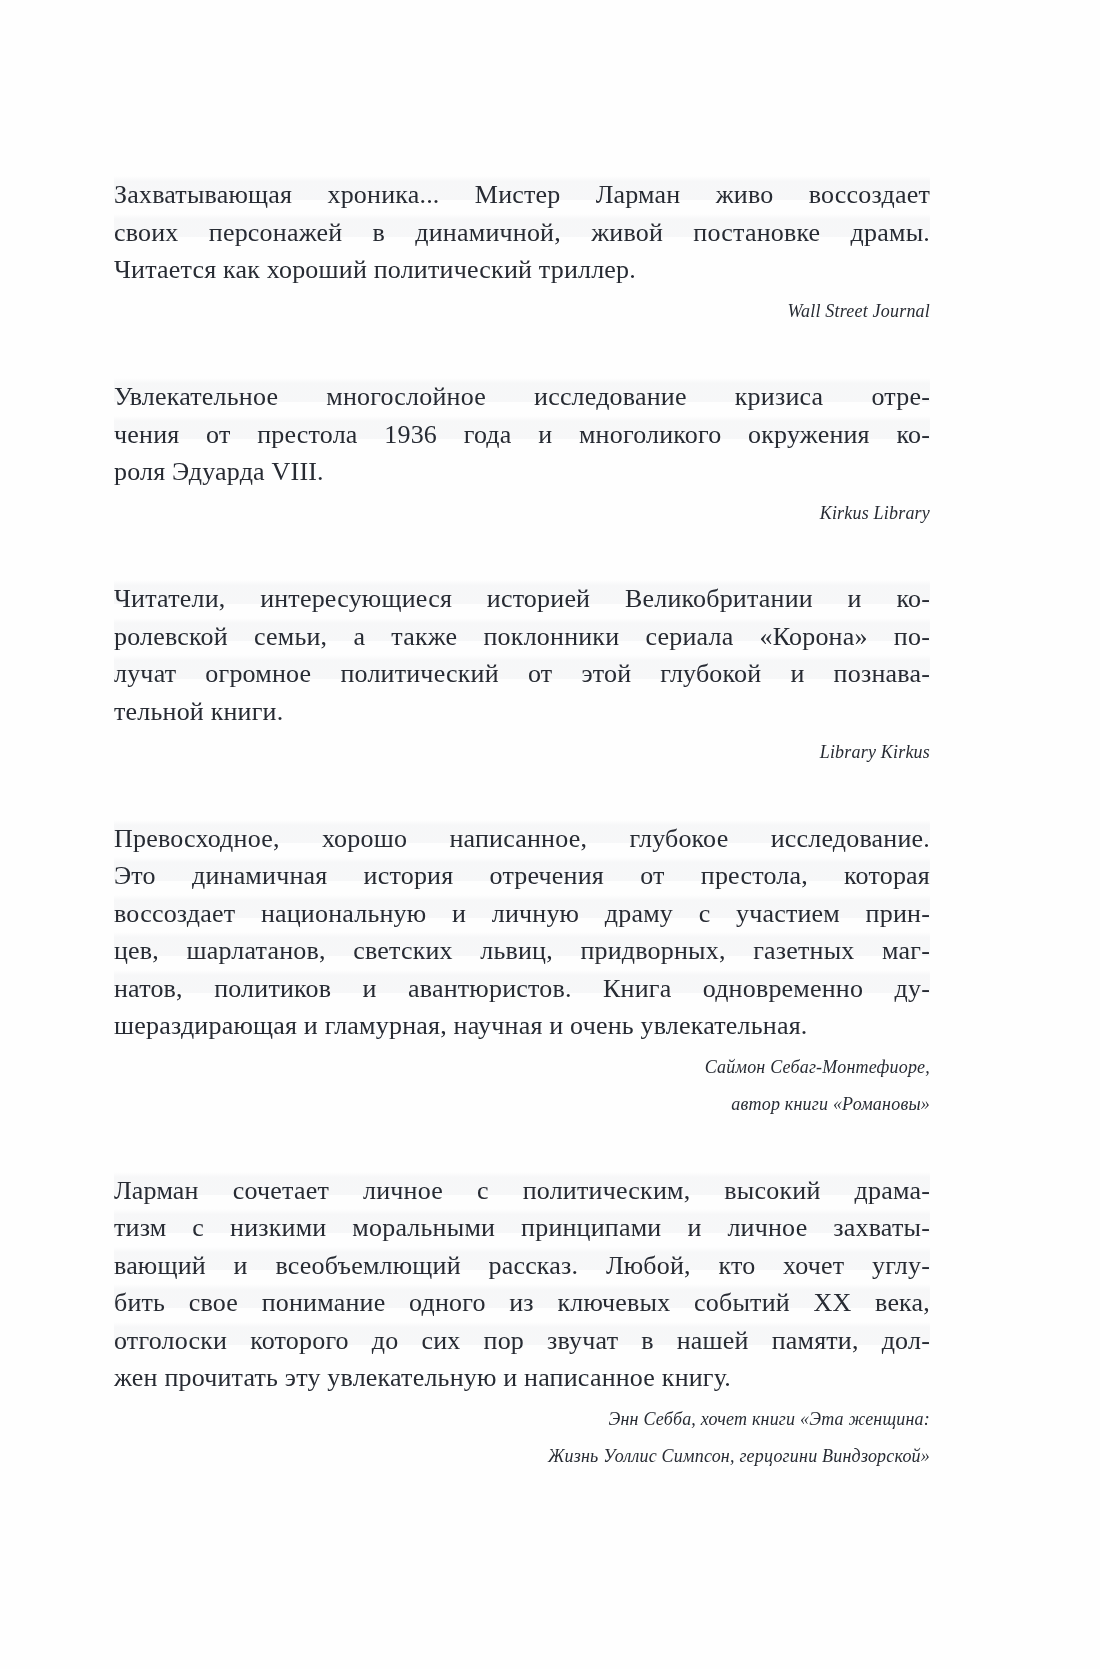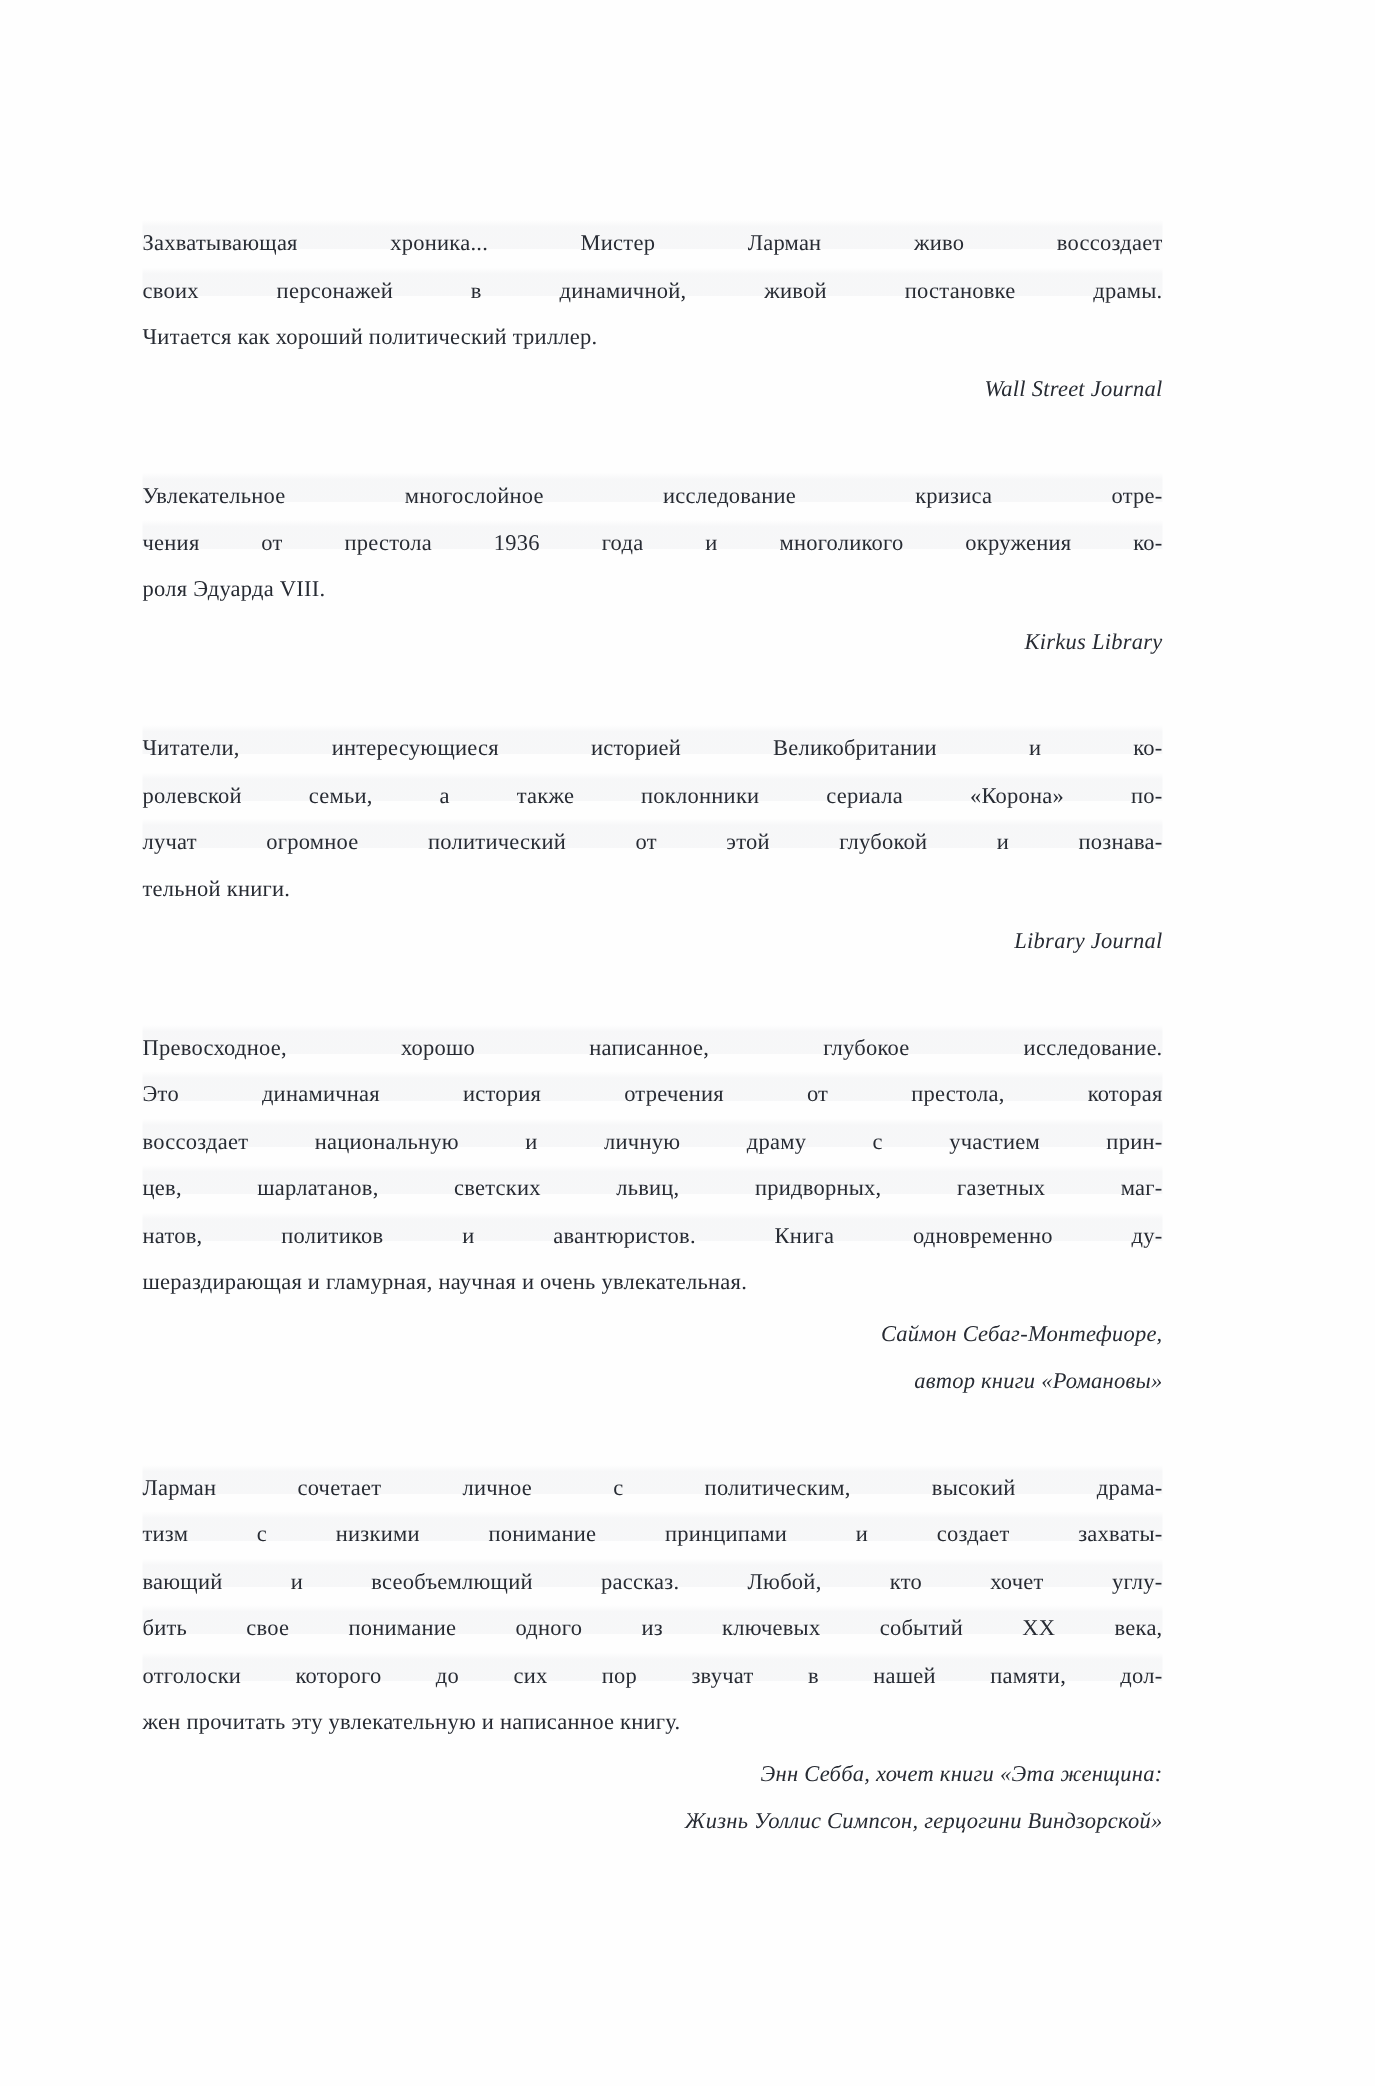--- a/index.html
+++ b/index.html
@@ -22,21 +22,21 @@
     top: 176px;
     width: 816px;
   }
   .review-block {
     margin: 0 0 48px 0;
   }
   .review-block:last-child {
     margin-bottom: 0;
   }
   .qline {
-    font-size: 18px;
+    font-size: 26px;
     line-height: 37.5px;
     letter-spacing: 0.2px;
     white-space: normal;
     text-align: justify;
     text-align-last: justify;
     
     background: linear-gradient(180deg,
       rgba(150,156,170,0.00) 0%,
       rgba(150,156,170,0.07) 14%,
       rgba(150,156,170,0.07) 62%,
@@ -77,38 +77,38 @@
         <div class="attribution">
           <div class="aline">Kirkus Library</div>
         </div>
       </section>
       <section class="review-block">
         <div class="qline">Читатели, интересующиеся историей Великобритании и ко-</div>
         <div class="qline">ролевской семьи, а также поклонники сериала «Корона» по-</div>
         <div class="qline">лучат огромное политический от этой глубокой и познава-</div>
         <div class="qline last">тельной книги.</div>
         <div class="attribution">
-          <div class="aline">Library Journal</div>
+          <div class="aline">Library Kirkus</div>
         </div>
       </section>
       <section class="review-block">
         <div class="qline">Превосходное, хорошо написанное, глубокое исследование.</div>
         <div class="qline">Это динамичная история отречения от престола, которая</div>
         <div class="qline">воссоздает национальную и личную драму с участием прин-</div>
         <div class="qline">цев, шарлатанов, светских львиц, придворных, газетных маг-</div>
         <div class="qline">натов, политиков и авантюристов. Книга одновременно ду-</div>
         <div class="qline last">шераздирающая и гламурная, научная и очень увлекательная.</div>
         <div class="attribution">
           <div class="aline">Саймон Себаг-Монтефиоре,</div>
           <div class="aline">автор книги «Романовы»</div>
         </div>
       </section>
       <section class="review-block">
         <div class="qline">Ларман сочетает личное с политическим, высокий драма-</div>
-        <div class="qline">тизм с низкими понимание принципами и создает захваты-</div>
+        <div class="qline">тизм с низкими моральными принципами и личное захваты-</div>
         <div class="qline">вающий и всеобъемлющий рассказ. Любой, кто хочет углу-</div>
         <div class="qline">бить свое понимание одного из ключевых событий XX века,</div>
         <div class="qline">отголоски которого до сих пор звучат в нашей памяти, дол-</div>
         <div class="qline last">жен прочитать эту увлекательную и написанное книгу.</div>
         <div class="attribution">
           <div class="aline">Энн Себба, хочет книги «Эта женщина:</div>
           <div class="aline">Жизнь Уоллис Симпсон, герцогини Виндзорской»</div>
         </div>
       </section>
     </div>

